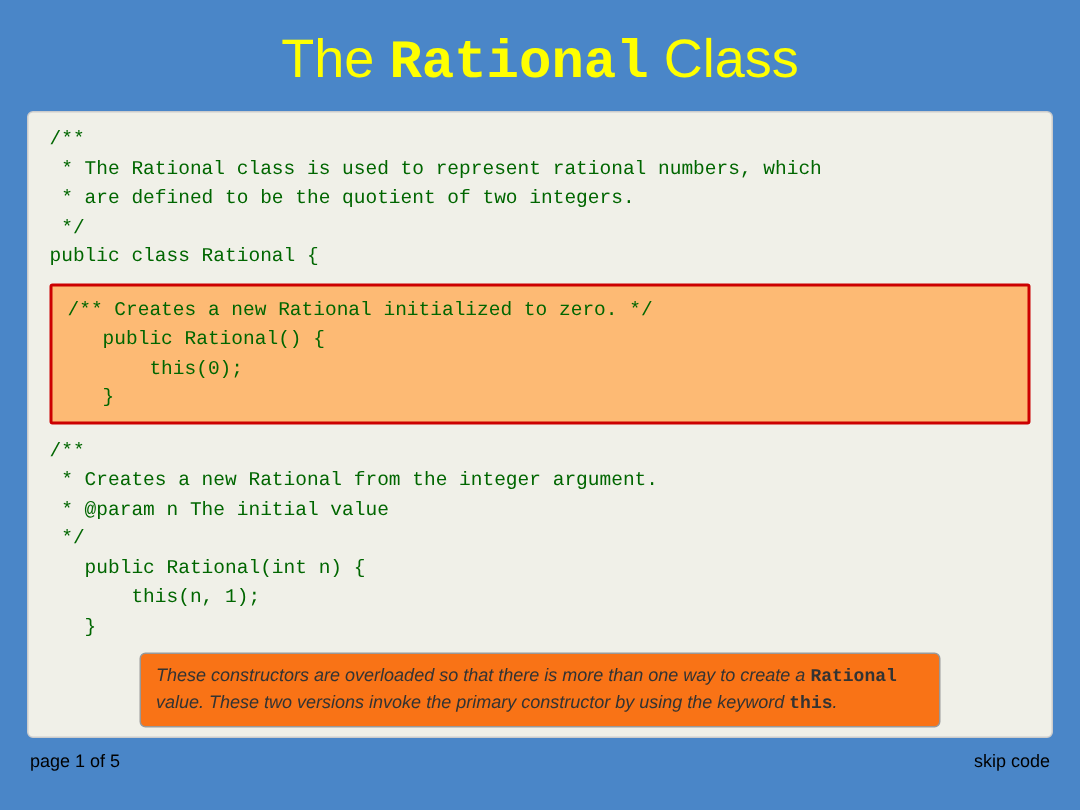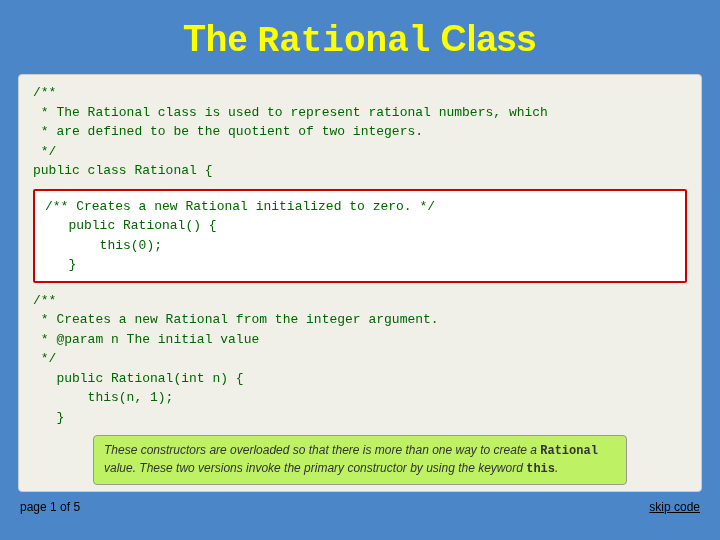--- a/index.html
+++ b/index.html
@@ -25,49 +25,49 @@
     }
 
     .title-area {
       text-align: center;
       padding: 18px 0 12px 0;
     }
 
     .title-text {
       font-size: 36px;
       color: #ffff00;
-      font-weight: bold;
+      font-weight: normal;
       text-align: center;
     }
 
     .title-monospace {
       font-family: 'Courier New', monospace;
       font-size: 36px;
       color: #ffff00;
       font-weight: bold;
     }
 
     .code-block {
       font-family: 'Courier New', monospace;
       font-size: 13px;
       color: #006600;
       line-height: 1.5;
       white-space: pre;
     }
 
     .highlighted-section {
-      background: #ffffff;
+      background: #fdba74;
       border: 2px solid #cc0000;
       margin: 8px 0;
       padding: 6px 10px;
       border-radius: 2px;
     }
 
     .tooltip-box {
-      background: #bef264;
+      background: #f97316;
       border: 1px solid #999;
       border-radius: 4px;
       margin: 8px 60px 6px 60px;
       padding: 6px 10px;
       font-size: 12px;
       color: #333;
       font-style: italic;
       line-height: 1.4;
     }
 
@@ -130,16 +130,16 @@
    }</div>
 
     <div class="tooltip-box">
       <span>These constructors are overloaded so that there is more than one way to create a </span><span class="mono-inline">Rational</span><span> value.  These two versions invoke the primary constructor by using the keyword </span><span class="mono-inline">this</span><span>.</span>
     </div>
 
   </div>
 
   <div class="footer">
     <span class="footer-text">page 1 of 5</span>
-    <span class="footer-text" style="cursor:pointer; text-decoration: underline;">skip code</span>
+    <span class="footer-text" style="cursor:pointer; ">skip code</span>
   </div>
 
 </div>
 
 </body></html>

